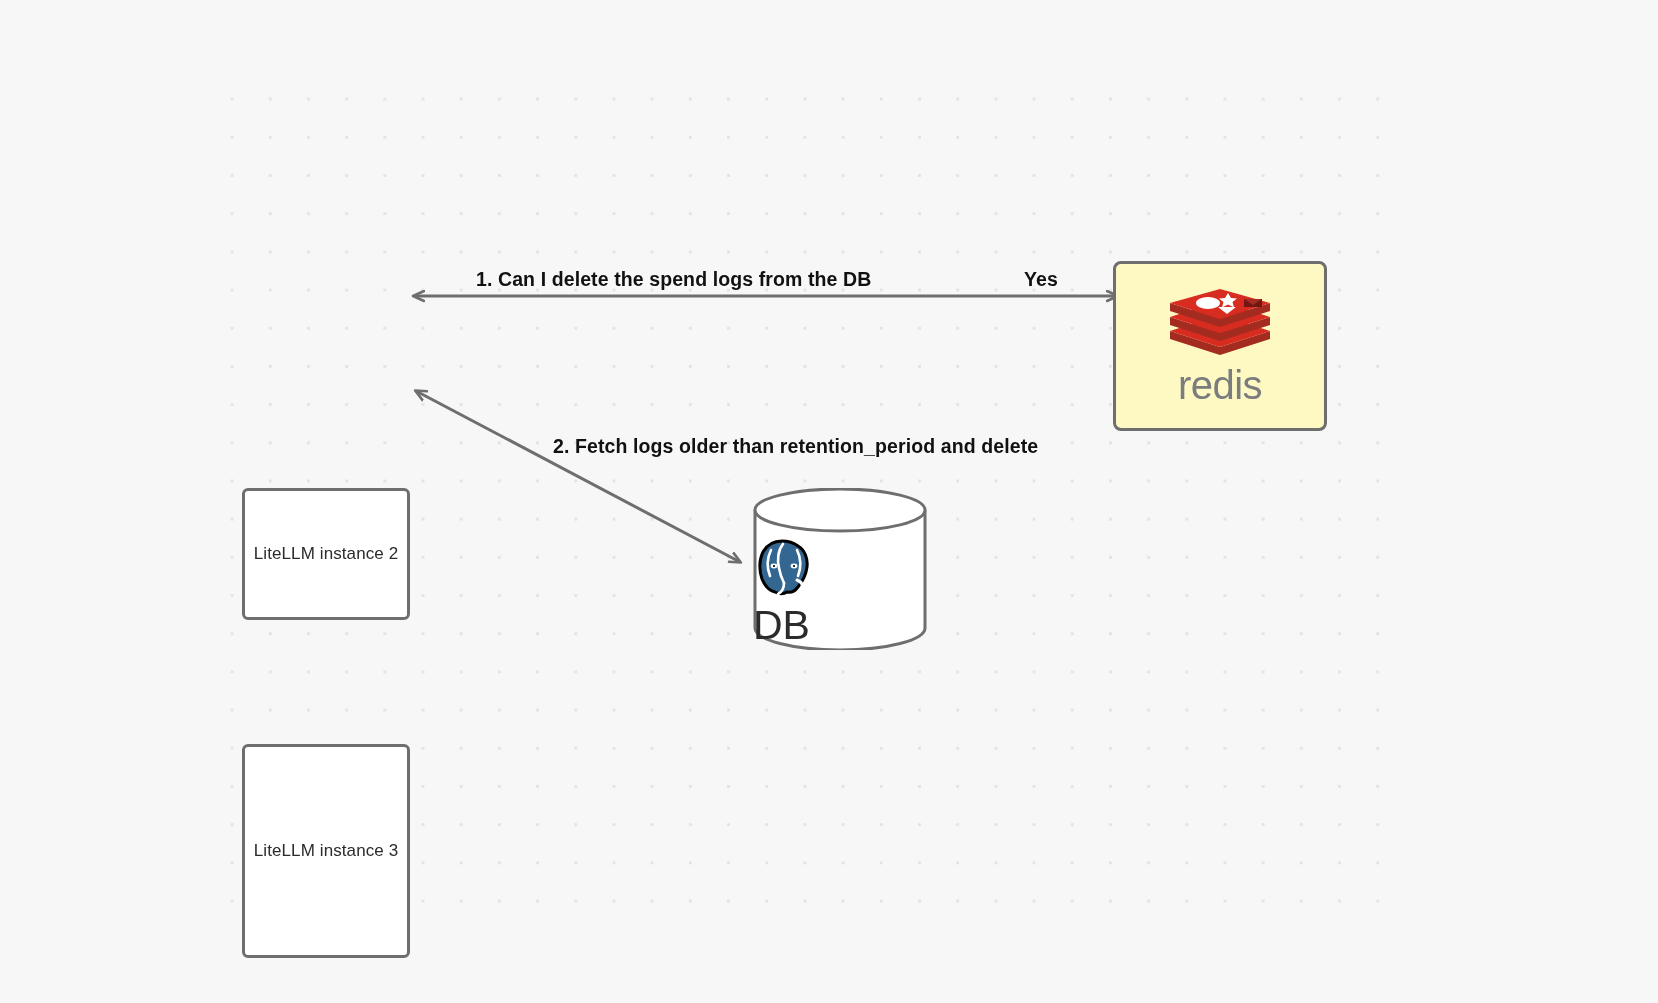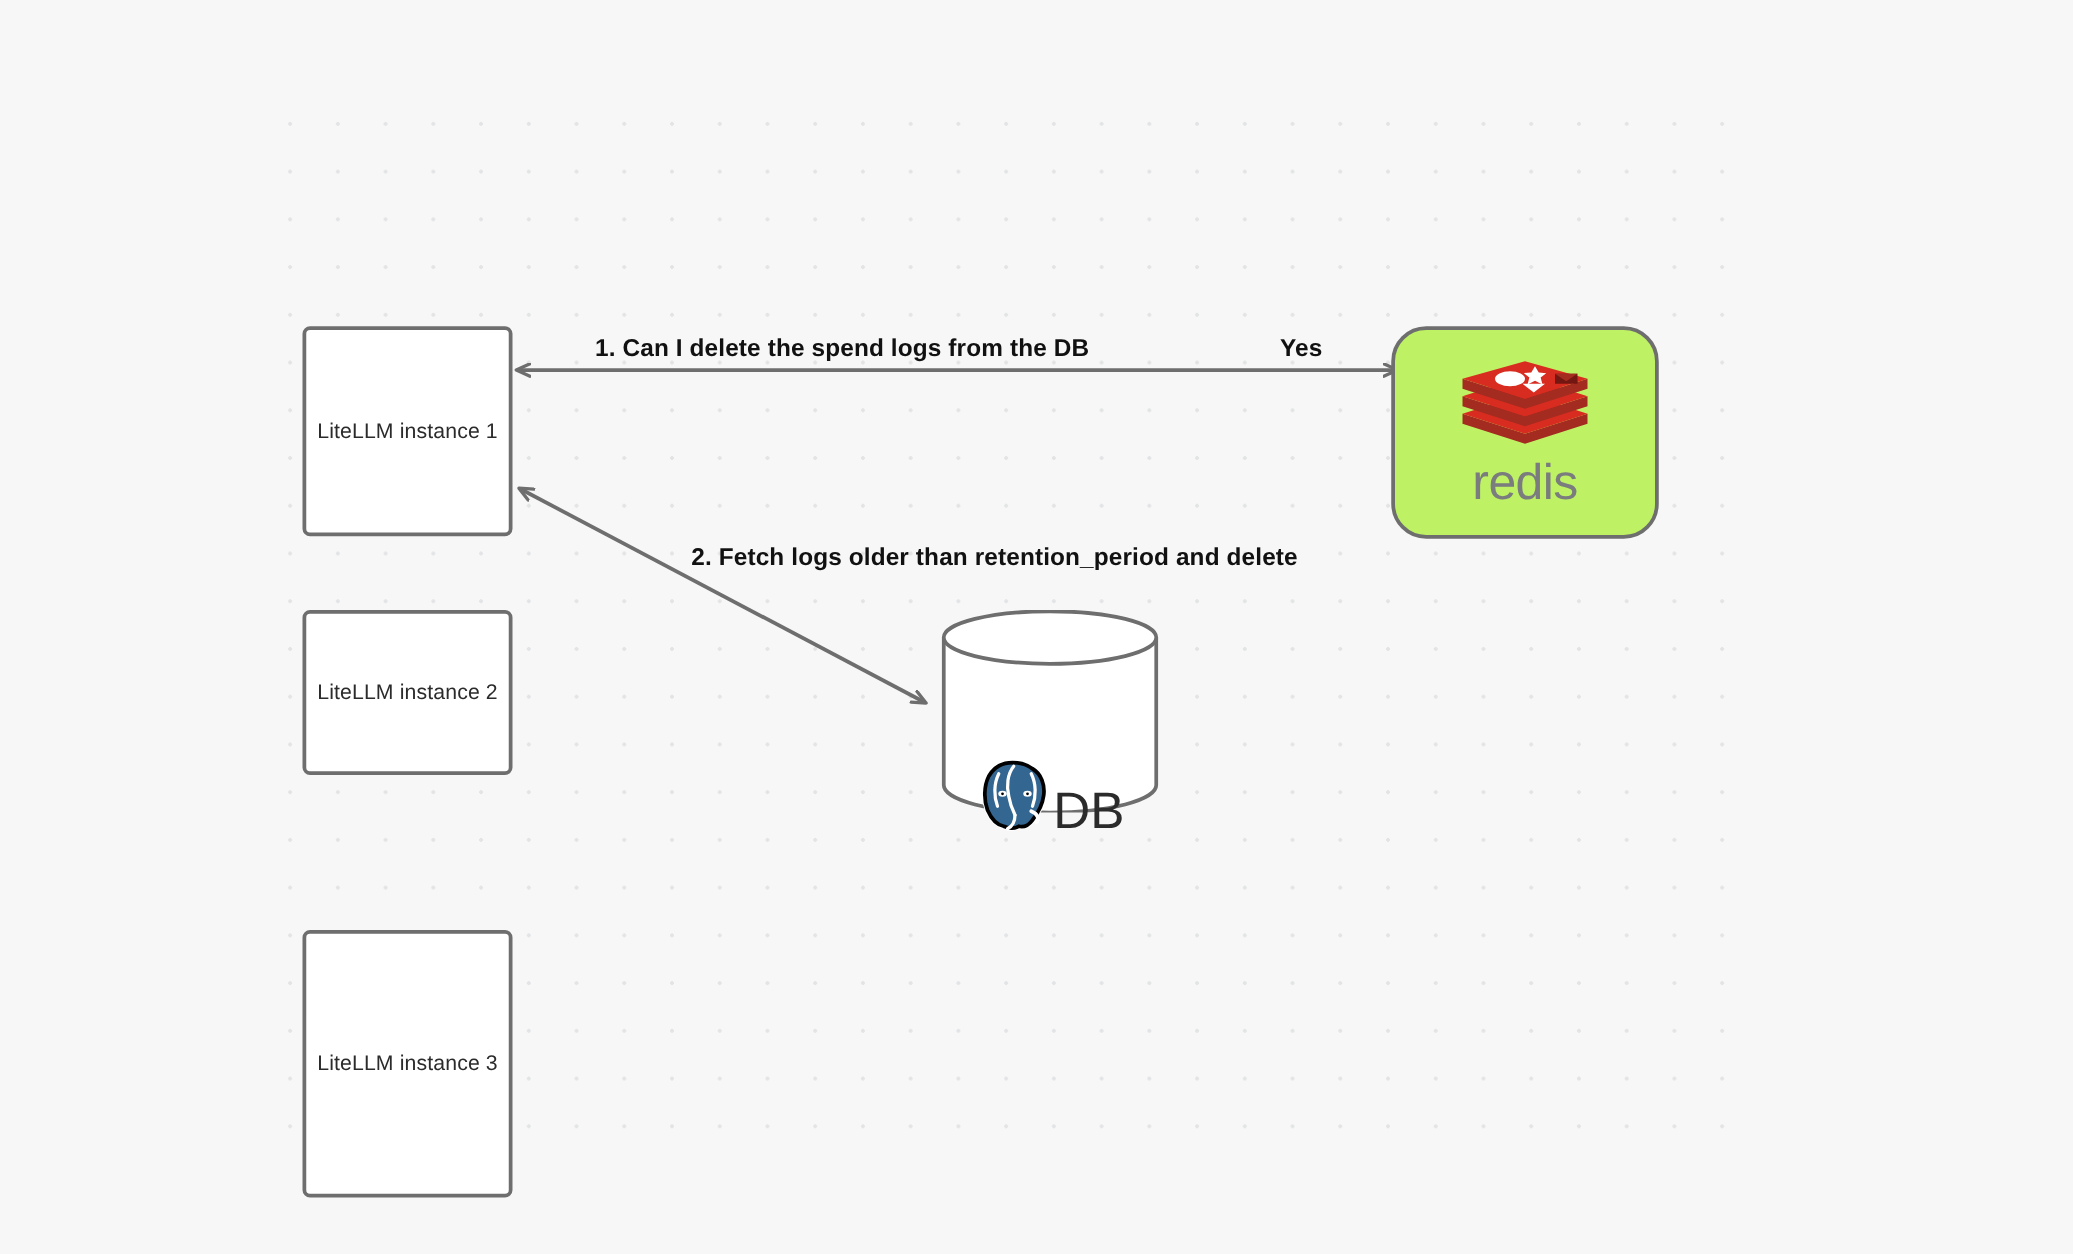--- a/index.html
+++ b/index.html
@@ -41,23 +41,23 @@
   }
   .node-box-label {
     color: #2b2b2b;
     font-size: 17px;
     font-family: "Liberation Sans", sans-serif;
     letter-spacing: 0.1px;
     text-align: center;
   }
   .redis-node {
     position: absolute;
-    background: #bef264;
+    background: #fef9c3;
     border: 3px solid #6e6e6e;
-    border-radius: 28px;
+    border-radius: 8px;
     box-sizing: border-box;
     display: flex;
     flex-direction: column;
     align-items: center;
     justify-content: center;
   }
   .redis-wordmark {
     color: #7a7c7e;
     font-size: 40px;
     font-weight: 400;
@@ -68,22 +68,23 @@
   }
   .db-node {
     position: absolute;
   }
   .db-inner {
     position: absolute;
     left: 0; top: 0;
     width: 100%;
     height: 100%;
     display: flex;
-    align-items: flex-end;
+    align-items: flex-start;
     justify-content: center;
+    flex-direction: column;
   }
   .db-label {
     color: #2b2b2b;
     font-size: 41px;
     font-family: "Liberation Sans", sans-serif;
     letter-spacing: 0px;
   }
   .edge-label {
     position: absolute;
     color: #111111;
@@ -119,23 +120,20 @@
       </marker>
     </defs>
 
       redis --&gt;
     <line x1="414" y1="296" x2="1117" y2="296" stroke="#6e6e6e" stroke-width="3" marker-start="url(#arrow-start)" marker-end="url(#arrow-end)"></line>
 
       DB --&gt;
     <line x1="416" y1="391" x2="740" y2="562" stroke="#6e6e6e" stroke-width="3" marker-start="url(#arrow-start)" marker-end="url(#arrow-end)"></line>
   </svg>
 
-  <div class="node-box" style="left:242px; top:261px; width:168px; height:168px;">
-    <span class="node-box-label">LiteLLM instance 1</span>
-  </div>
 
   <div class="node-box" style="left:242px; top:488px; width:168px; height:132px;">
     <span class="node-box-label">LiteLLM instance 2</span>
   </div>
 
   <div class="node-box" style="left:242px; top:744px; width:168px; height:214px;">
     <span class="node-box-label">LiteLLM instance 3</span>
   </div>
 
   <div class="redis-node" style="left:1113px; top:261px; width:214px; height:170px;">

